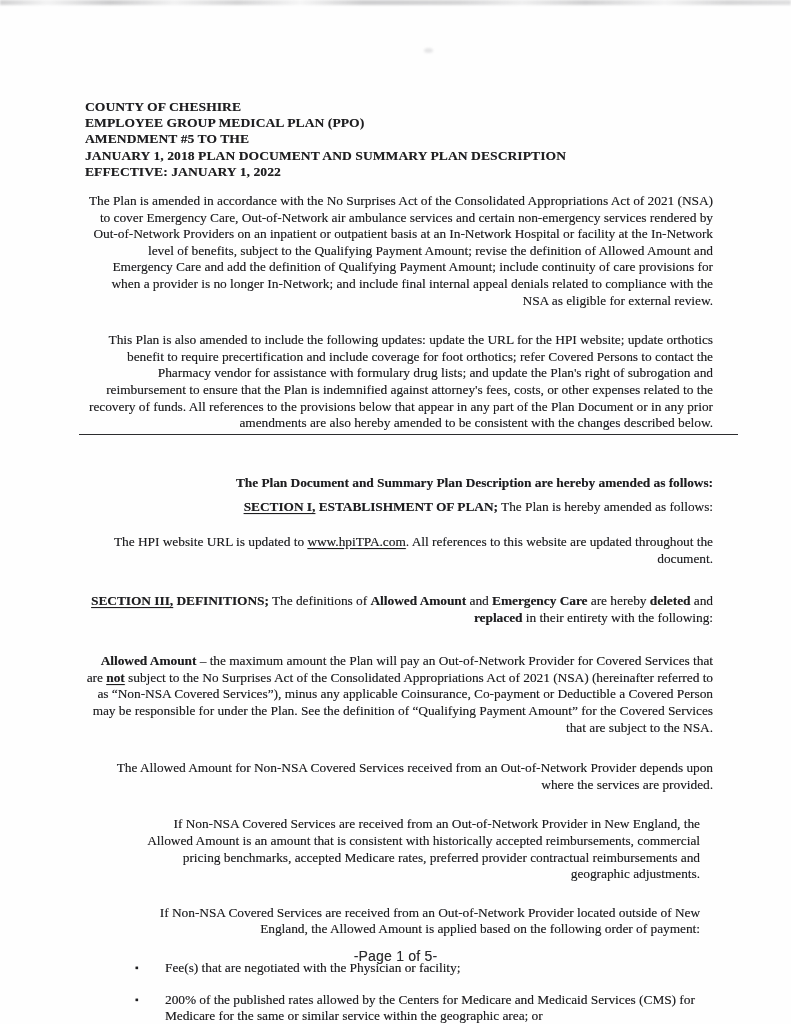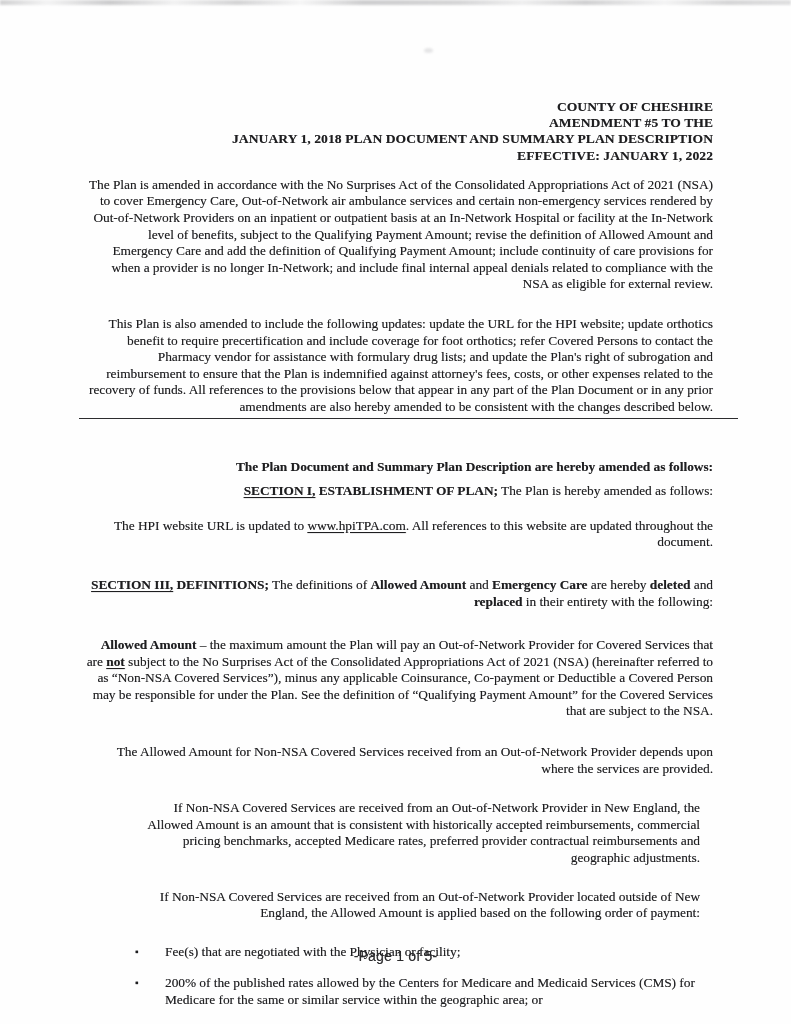--- a/index.html
+++ b/index.html
@@ -39,21 +39,21 @@
   .content {
     position: absolute;
     left: 85px;
     top: 99px;
     width: 628px;
     font-size: 13.3px;
     line-height: 16.6px;
     text-shadow: 0.2px 0.2px 0.35px rgba(25,25,28,.45);
   }
   .title-block {
-    text-align: right;
+    text-align: left;
     font-weight: bold;
     font-size: 13.5px;
     line-height: 16.2px;
     margin-bottom: 13px;
     letter-spacing: .1px;
   }
   .para { margin: 0; text-align: right; }
   .bold { font-weight: bold; }
   .underline { text-decoration: underline; text-underline-offset: 2px; }
   .rule {
@@ -105,20 +105,21 @@
 <body>
 
 <div class="page">
   <div class="scan-edge"></div>
   <div class="scan-speck"></div>
 
   <div class="content">
 
     <header class="title-block">
       <div class="title-line">COUNTY OF CHESHIRE</div>
+      <div class="title-line">EMPLOYEE GROUP MEDICAL PLAN (PPO)</div>
       <div class="title-line">AMENDMENT #5 TO THE</div>
       <div class="title-line">JANUARY 1, 2018 PLAN DOCUMENT AND SUMMARY PLAN DESCRIPTION</div>
       <div class="title-line">EFFECTIVE: JANUARY 1, 2022</div>
     </header>
 
     <p class="para mt-p1">The Plan is amended in accordance with the No Surprises Act of the Consolidated Appropriations Act of 2021 (NSA) to cover Emergency Care, Out-of-Network air ambulance services and certain non-emergency services rendered by Out-of-Network Providers on an inpatient or outpatient basis at an In-Network Hospital or facility at the In-Network level of benefits, subject to the Qualifying Payment Amount; revise the definition of Allowed Amount and Emergency Care and add the definition of Qualifying Payment Amount; include continuity of care provisions for when a provider is no longer In-Network; and include final internal appeal denials related to compliance with the NSA as eligible for external review.</p>
 
     <p class="para mt-p2">This Plan is also amended to include the following updates: update the URL for the HPI website; update orthotics benefit to require precertification and include coverage for foot orthotics; refer Covered Persons to contact the Pharmacy vendor for assistance with formulary drug lists; and update the Plan's right of subrogation and reimbursement to ensure that the Plan is indemnified against attorney's fees, costs, or other expenses related to the recovery of funds. All references to the provisions below that appear in any part of the Plan Document or in any prior amendments are also hereby amended to be consistent with the changes described below.</p>
 
     <div class="rule"></div>

